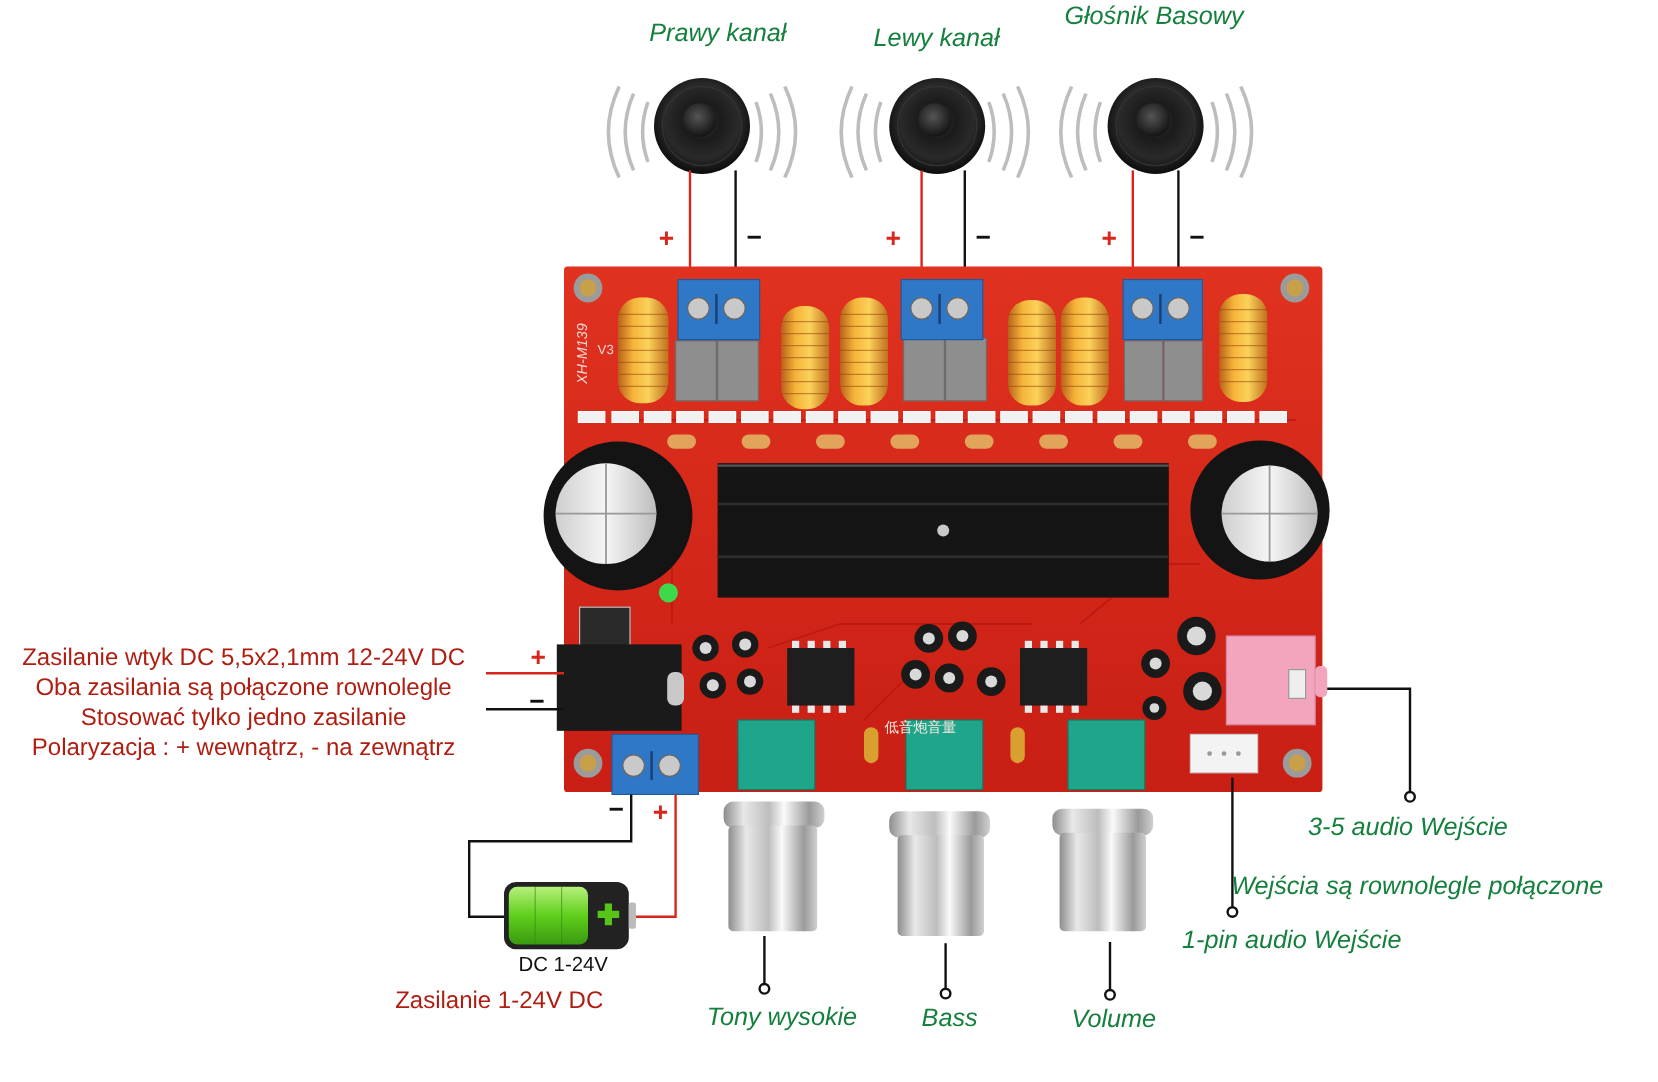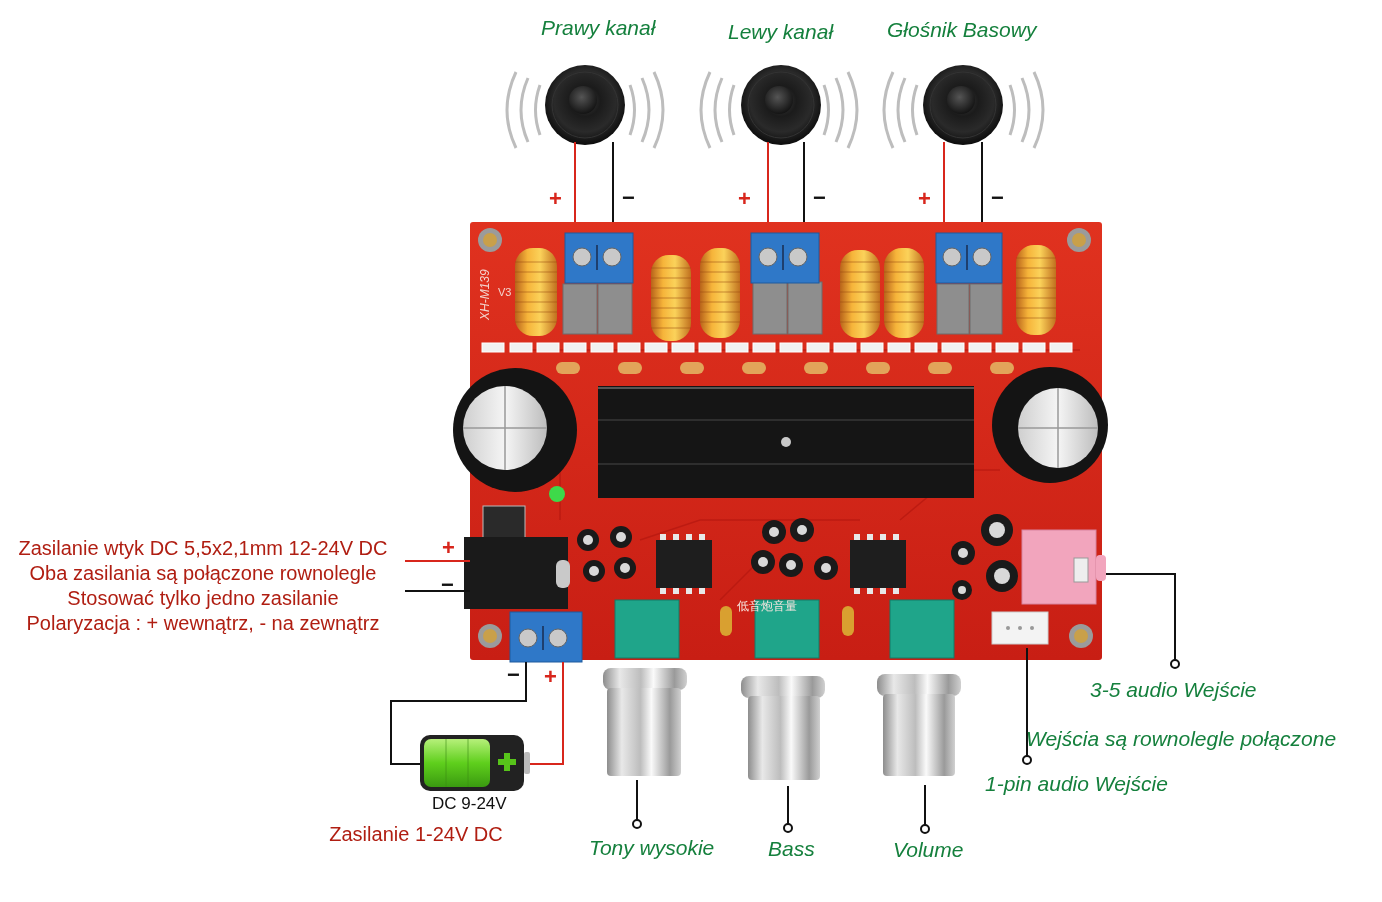--- a/index.html
+++ b/index.html
@@ -377,21 +377,21 @@
   <g stroke="#111" stroke-width="2" fill="#fff">
     <polyline points="1106,574 1175,574 1175,660" fill="none"></polyline>
       <circle cx="1175" cy="664" r="4"></circle>
     <line x1="1027" y1="648" x2="1027" y2="756"></line>
       <circle cx="1027" cy="760" r="4"></circle>
   </g>
 </svg>
 
 <div class="abs lbl-black" style="left:541px;top:16px;">Prawy kanał</div>
 <div class="abs lbl-black" style="left:728px;top:20px;">Lewy kanał</div>
-<div class="abs lbl-black" style="left:887px;top:18px;">Głośnik Basowy</div>
+<div class="abs lbl-black" style="left:887px;top:2px;">Głośnik Basowy</div>
 
 <span class="abs pol plus" style="left:549px;top:188px;">+</span>
 <span class="abs pol minus" style="left:622px;top:187px;">−</span>
 <span class="abs pol plus" style="left:738px;top:188px;">+</span>
 <span class="abs pol minus" style="left:813px;top:187px;">−</span>
 <span class="abs pol plus" style="left:918px;top:188px;">+</span>
 <span class="abs pol minus" style="left:991px;top:187px;">−</span>
 
 <span class="abs pol plus" style="left:442px;top:537px;">+</span>
 <span class="abs pol minus" style="left:441px;top:574px;">−</span>
@@ -399,21 +399,21 @@
 <span class="abs pol minus" style="left:507px;top:664px;">−</span>
 <span class="abs pol plus" style="left:544px;top:666px;">+</span>
 
 <div class="abs lbl-red" style="left:0px;top:536px;width:406px;">
   <div>Zasilanie wtyk DC 5,5x2,1mm 12-24V DC</div>
   <div>Oba zasilania są połączone rownolegle</div>
   <div>Stosować tylko jedno zasilanie</div>
   <div>Polaryzacja : + wewnątrz, - na zewnątrz</div>
 </div>
 
-<div class="abs" style="left:432px;top:794px;font-size:17px;color:#111;">DC 9-24V</div>
+<div class="abs" style="left:432px;top:794px;font-size:17px;color:#111;">DC 1-24V</div>
 
 <div class="abs lbl-red" style="left:246px;top:822px;width:340px;">
   <div>Zasilanie 1-24V DC</div>
 </div>
 
 <div class="abs lbl-black" style="left:589px;top:836px;">Tony wysokie</div>
 <div class="abs lbl-black" style="left:768px;top:837px;">Bass</div>
 <div class="abs lbl-black" style="left:893px;top:838px;">Volume</div>
 
 <div class="abs lbl-black" style="left:1090px;top:678px;">3-5 audio Wejście</div>

